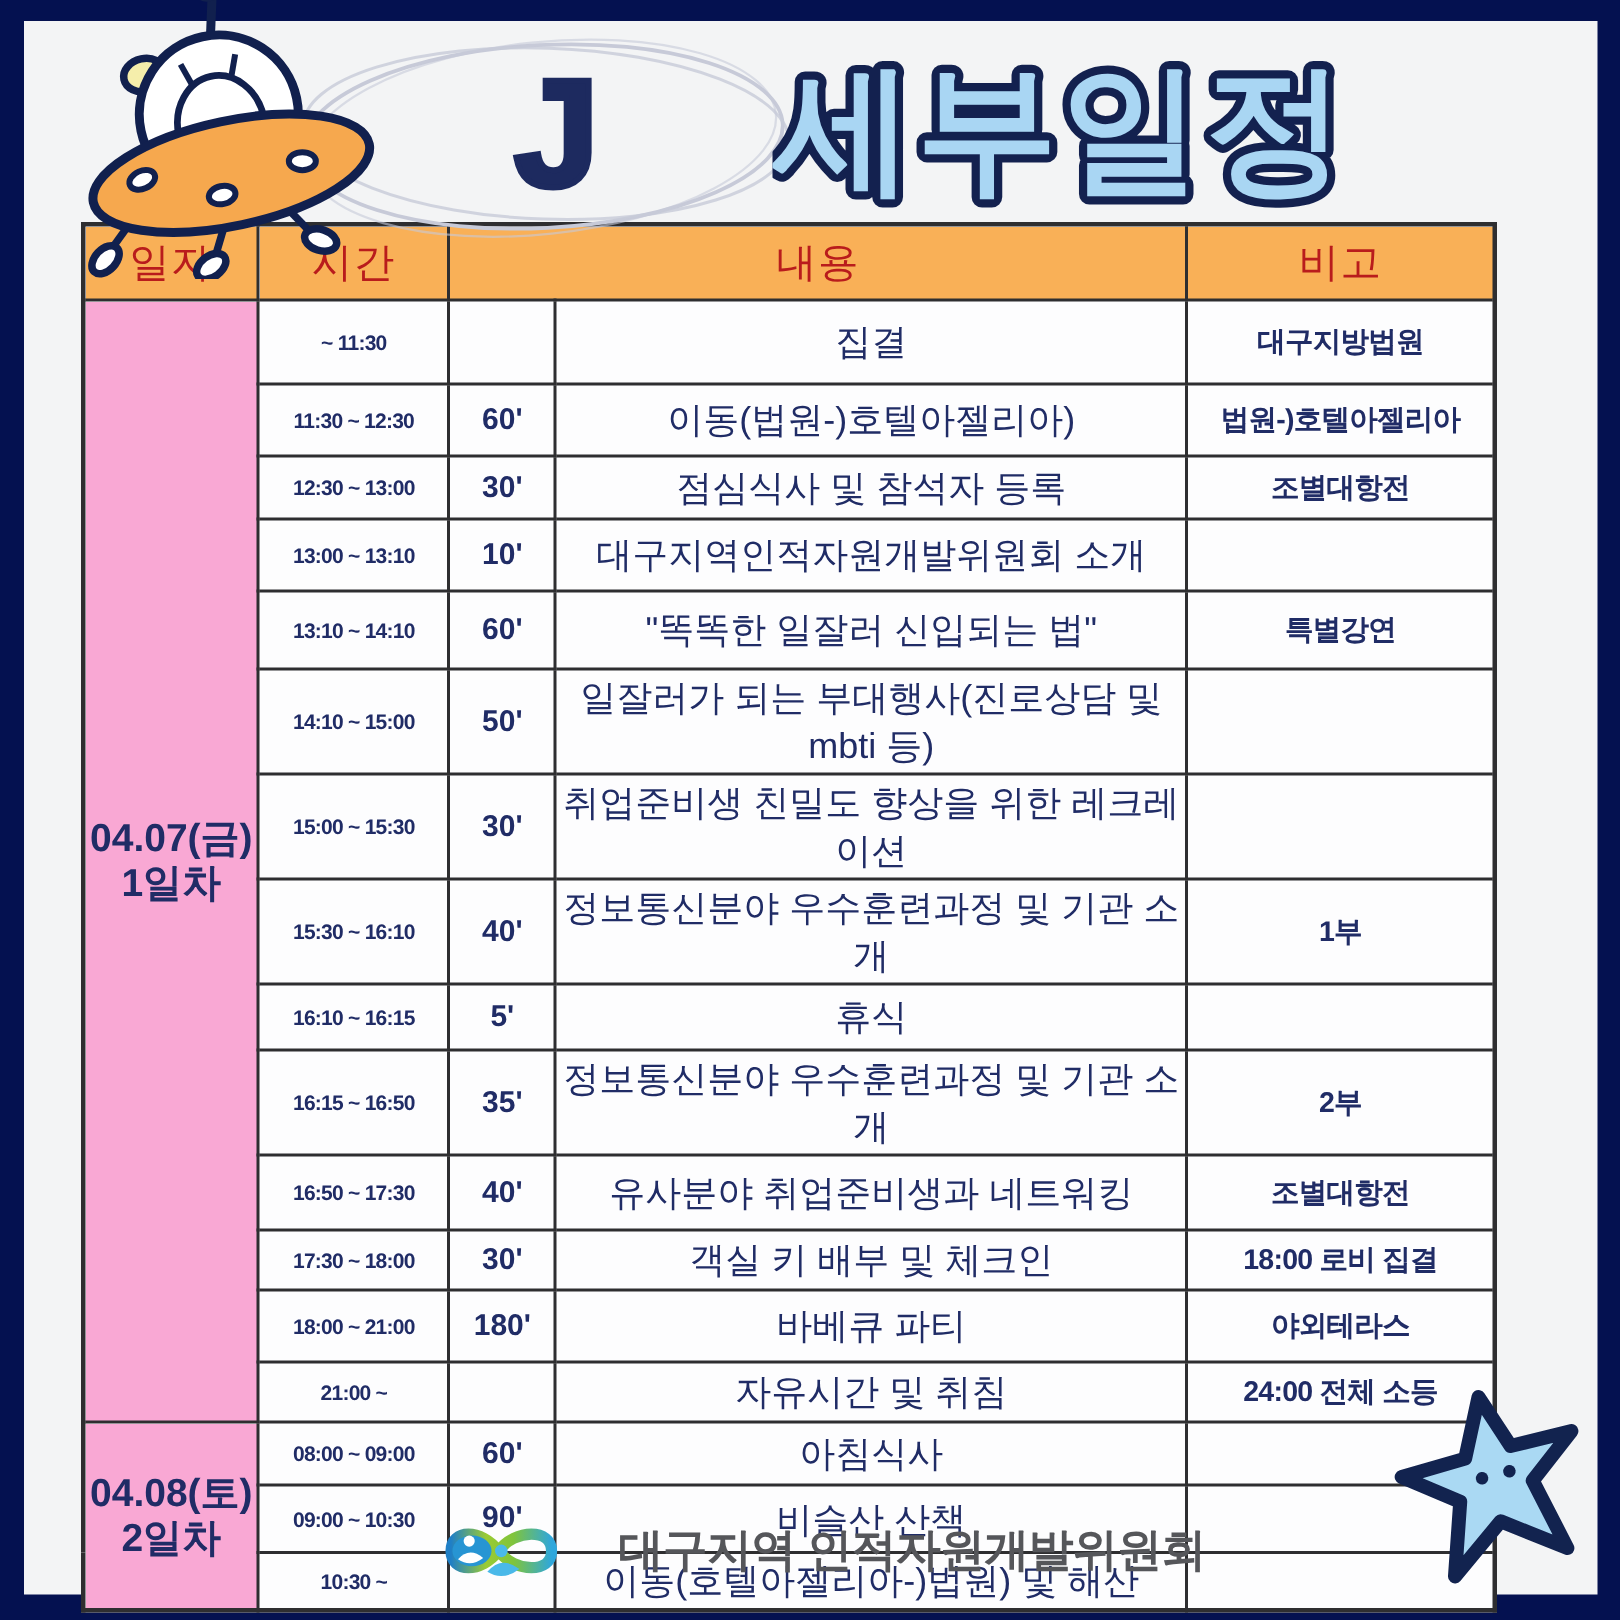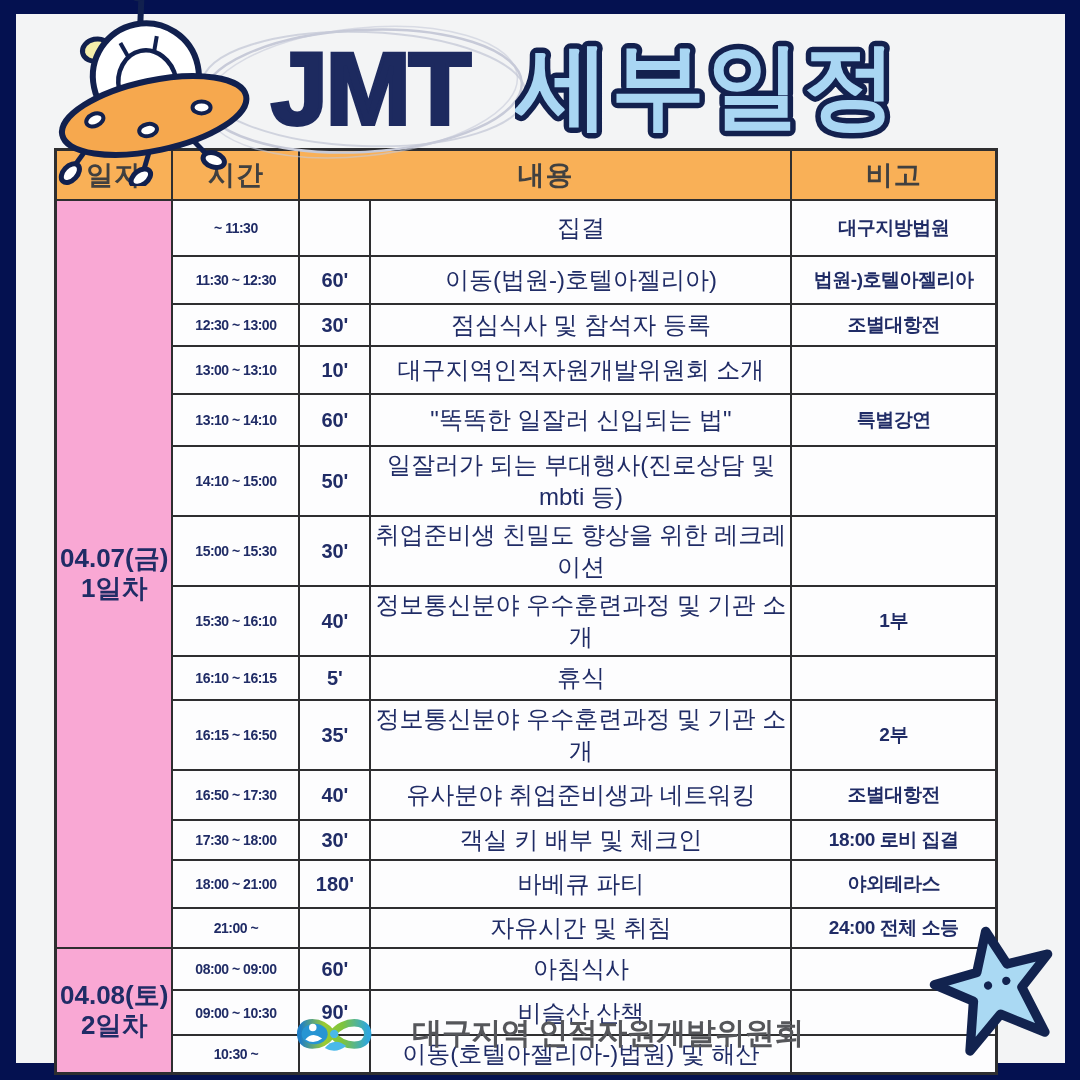--- a/index.html
+++ b/index.html
@@ -18,21 +18,21 @@
 
   
   .sched{position:absolute;left:54px;top:148px;border-collapse:collapse;table-layout:fixed;z-index:2;background:#fdfdfe;}
   .sched col.c-date{width:116px;}
   .sched col.c-time{width:127px;}
   .sched col.c-dur{width:71px;}
   .sched col.c-content{width:421px;}
   .sched col.c-note{width:205px;}
   .sched th,.sched td{border:2px solid #2e2e30;text-align:center;vertical-align:middle;color:#202c66;padding:2px 3px;overflow:hidden;}
   .sched{border:3px solid #2e2e30;}
-  .sched th{background:#f9b057;color:#404040;font-size:27px;font-weight:bold;height:44px;letter-spacing:1px;}
+  .sched th{background:#f9b057;color:#b91c1c;font-size:27px;font-weight:normal;height:44px;letter-spacing:1px;}
   .datecell{background:#f9a8d4;font-size:26px;font-weight:bold;line-height:1.15;}
   .datecell .dl{display:block;}
   td.time{font-size:14px;font-weight:bold;letter-spacing:-0.5px;}
   td.dur{font-size:20px;font-weight:bold;}
   td.contentc{font-size:24px;font-weight:normal;}
   td.note{font-size:19px;font-weight:bold;letter-spacing:-0.5px;margin-left:48px;}
 
   
   .star{position:absolute;left:928px;top:922px;width:138px;height:135px;z-index:6;}
 
@@ -48,21 +48,20 @@
   <div class="content"></div>
 
   <svg class="ellipse-sketch" viewBox="0 0 340 142">
     <ellipse cx="170" cy="71" rx="160" ry="61" fill="none" stroke="#c7cad8" stroke-width="2.5" transform="rotate(-3 170 71)"></ellipse>
     <ellipse cx="172" cy="69" rx="162" ry="57" fill="none" stroke="#c7cad8" stroke-width="2" transform="rotate(2 170 71)" opacity="0.8"></ellipse>
     <ellipse cx="169" cy="72" rx="157" ry="64" fill="none" stroke="#c7cad8" stroke-width="1.5" transform="rotate(-6 170 71)" opacity="0.6"></ellipse>
   </svg>
 
   <div class="jobmt">
     <span class="big">J</span>
-      <span class="big">MT</span>
   </div>
 
   <svg class="subtitle-svg" viewBox="0 0 390 145">
     <text x="192" y="104" text-anchor="middle" font-size="94" letter-spacing="2" fill="#a9d6f3" stroke="#13214f" stroke-width="11" stroke-linejoin="round" paint-order="stroke">세부일정</text>
   </svg>
 
   <svg class="ufo" viewBox="0 0 215 190">
     <g transform="rotate(-12 107 95)">
       <line x1="108" y1="45" x2="120" y2="-2" stroke="#11204e" stroke-width="6"></line>
       <ellipse cx="122" cy="-6" rx="12" ry="7" fill="#ffffff" stroke="#11204e" stroke-width="5" transform="rotate(-30 122 -6)"></ellipse>

